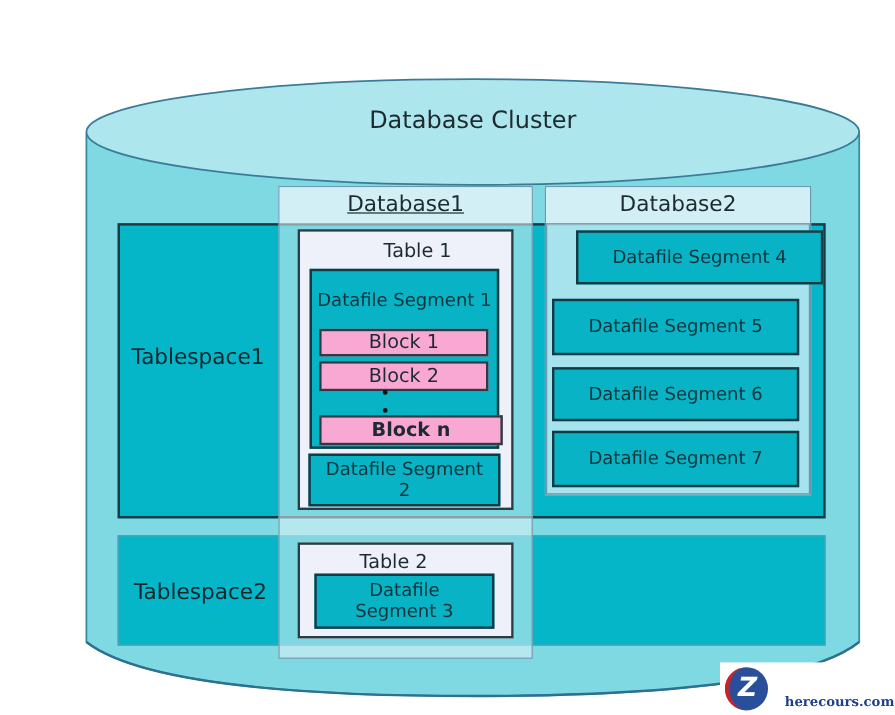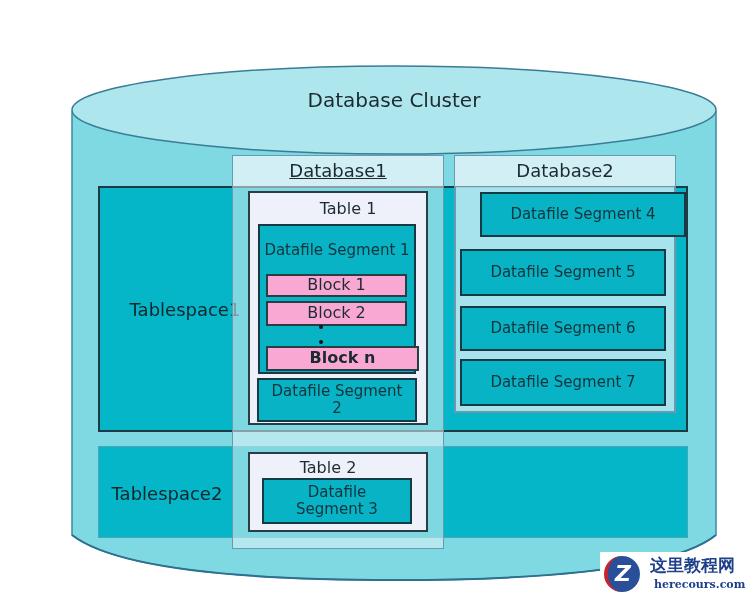--- a/index.html
+++ b/index.html
@@ -27,21 +27,21 @@
 
 <svg class="cyl" width="746" height="596">
   <path d="M72,112 L72,535 Q130,580 395,580 Q660,580 716,535 L716,112 Z" fill="#7fd9e3" stroke="#3a8aa0" stroke-width="1.5"></path>
   <path d="M72,535 Q130,580 395,580 Q660,580 716,535" fill="none" stroke="#2e7090" stroke-width="2"></path>
   <ellipse cx="394" cy="110" rx="322" ry="44" fill="#aee6ee" stroke="#3a7c98" stroke-width="1.5"></ellipse>
 </svg>
 
 <div class="abs txt title" style="left:254px; top:84px; width:280px; height:32px;">Database Cluster</div>
 
 <div class="abs ts" style="left:98px; top:186px; width:590px; height:246px;"></div>
-<div class="abs txt ts-label" style="left:100px; top:292px; width:130px; height:36px;margin-left:20px;">Tablespace1</div>
+<div class="abs txt ts-label" style="left:100px; top:280px; width:130px; height:36px;">Tablespace1</div>
 
 <div class="abs ts2" style="left:98px; top:446px; width:590px; height:92px;"></div>
 <div class="abs txt ts-label" style="left:100px; top:476px; width:134px; height:36px;">Tablespace2</div>
 
 <div class="abs db-col" style="left:232px; top:155px; width:212px; height:394px;"></div>
 <div class="abs txt db-head" style="left:233px; top:156px; width:210px; height:30px;text-decoration:underline;">Database1</div>
 
 <div class="abs db-col" style="left:454px; top:155px; width:222px; height:258px;"></div>
 <div class="abs txt db-head" style="left:455px; top:156px; width:220px; height:30px;">Database2</div>
 
@@ -65,15 +65,14 @@
 
 <div class="abs db2-inner" style="left:455px; top:186px; width:220px; height:226px;"></div>
 <div class="abs txt seg" style="left:460px; top:192px; width:206px; height:45px;margin-left:20px;">Datafile Segment 4</div>
 <div class="abs txt seg" style="left:460px; top:249px; width:206px; height:47px;">Datafile Segment 5</div>
 <div class="abs txt seg" style="left:460px; top:306px; width:206px; height:45px;">Datafile Segment 6</div>
 <div class="abs txt seg" style="left:460px; top:359px; width:206px; height:47px;">Datafile Segment 7</div>
 
 <div class="abs" style="left:600px; top:552px; width:146px; height:44px; background:#ffffff;">
   <div class="abs" style="left:4px; top:4px; width:36px; height:36px; border-radius:50%; background:#2a4f9a; border-left:4px solid #c0262c;"></div>
   <div class="abs txt" style="left:8px; top:8px; width:30px; height:28px; color:#ffffff; font-weight:bold; font-size:22px; font-style:italic;">Z</div>
-  <div class="abs wm" style="left:50px; top:2px; width:96px; height:22px; font-size:17px; font-weight:bold; color:#1e3f8a;">这里教程网</div>
   <div class="abs wm" style="left:54px; top:26px; width:92px; height:16px; font-size:11px; font-weight:bold; color:#1e3f8a;">herecours.com</div>
 </div>
 
 </body></html>

